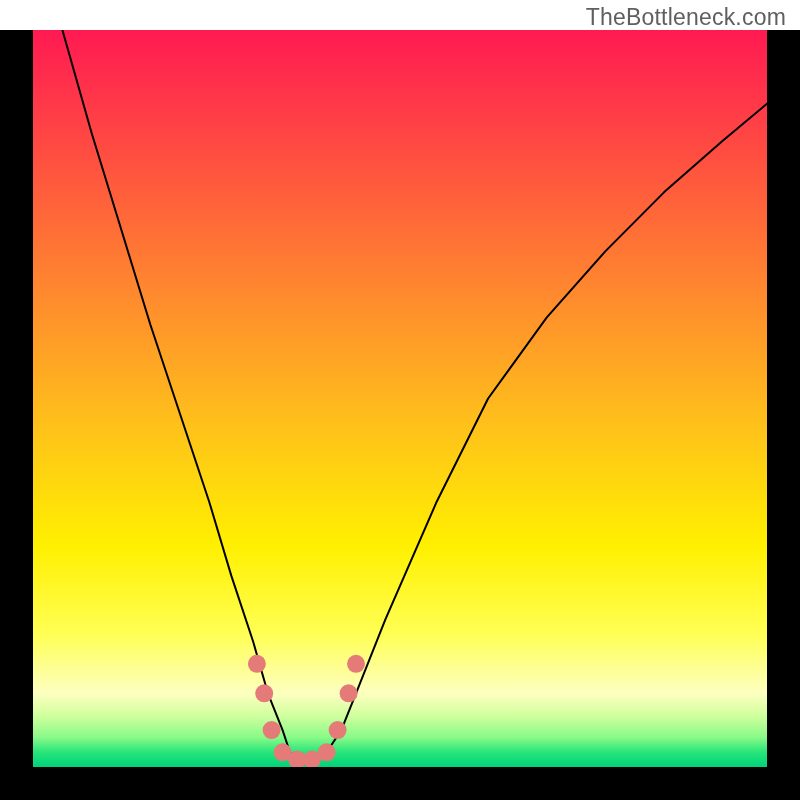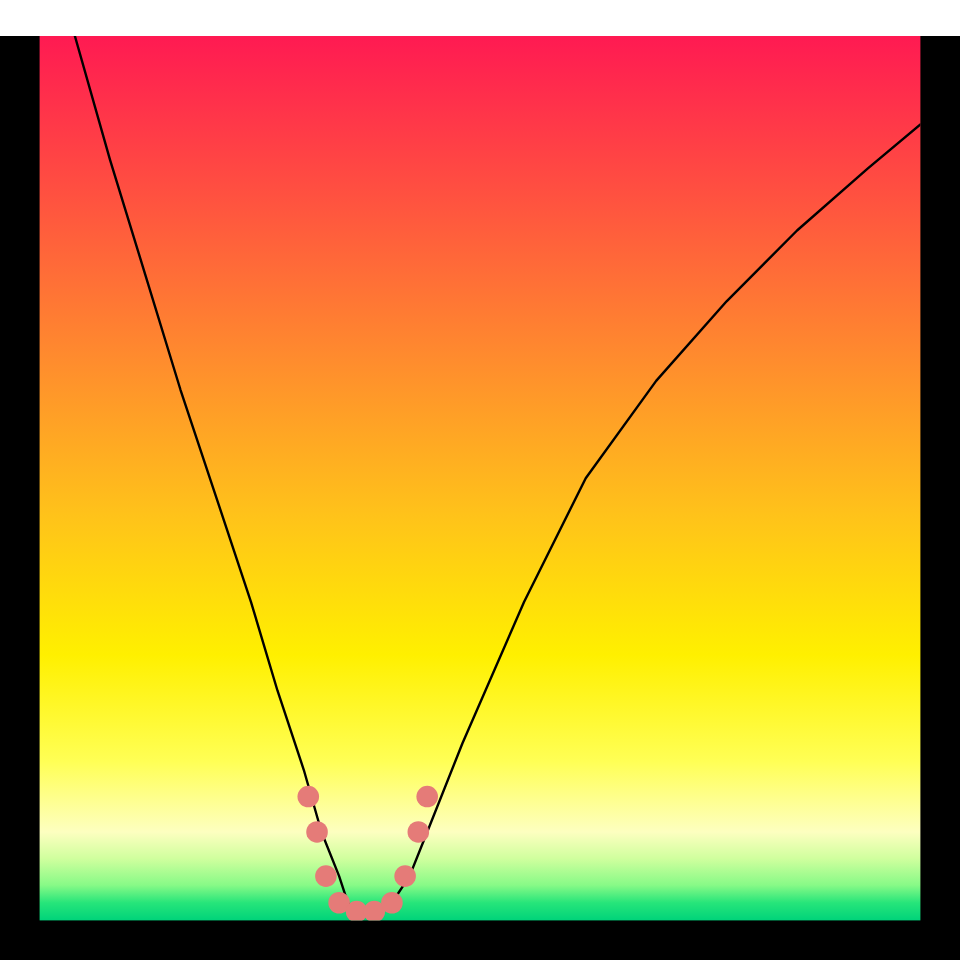--- a/index.html
+++ b/index.html
@@ -71,20 +71,21 @@
     stroke-linecap: round;
   }
   .dot {
     fill: #e57b78;
   }
 </style>
 </head>
 <body>
 <div class="wrap">
 
+  <div class="watermark">TheBottleneck.com</div>
 
   <div class="frame">
     <div class="plot">
       <svg viewBox="0 0 734 737" preserveAspectRatio="none">
         <path id="bn-curve" class="curve" d="M29.4 0.0 L58.7 103.2 L88.1 199.0 L117.4 294.8 L146.8 383.2 L176.2 471.7 L198.2 545.4 L220.2 611.7 L234.9 663.3 L249.6 700.1 L256.9 722.3 L264.2 729.6 L278.9 729.6 L293.6 722.3 L308.3 700.1 L323.0 663.3 L352.3 589.6 L403.7 471.7 L455.1 368.5 L513.8 287.4 L572.5 221.1 L631.2 162.1 L690.0 110.6 L734.0 73.7"></path>
         <g id="bn-dots">
             <circle cx="223.9" cy="633.8" r="9" class="dot" fill="#e57b78"></circle>
             <circle cx="231.2" cy="663.3" r="9" class="dot" fill="#e57b78"></circle>
             <circle cx="238.6" cy="700.1" r="9" class="dot" fill="#e57b78"></circle>
             <circle cx="249.6" cy="722.3" r="9" class="dot" fill="#e57b78"></circle>

